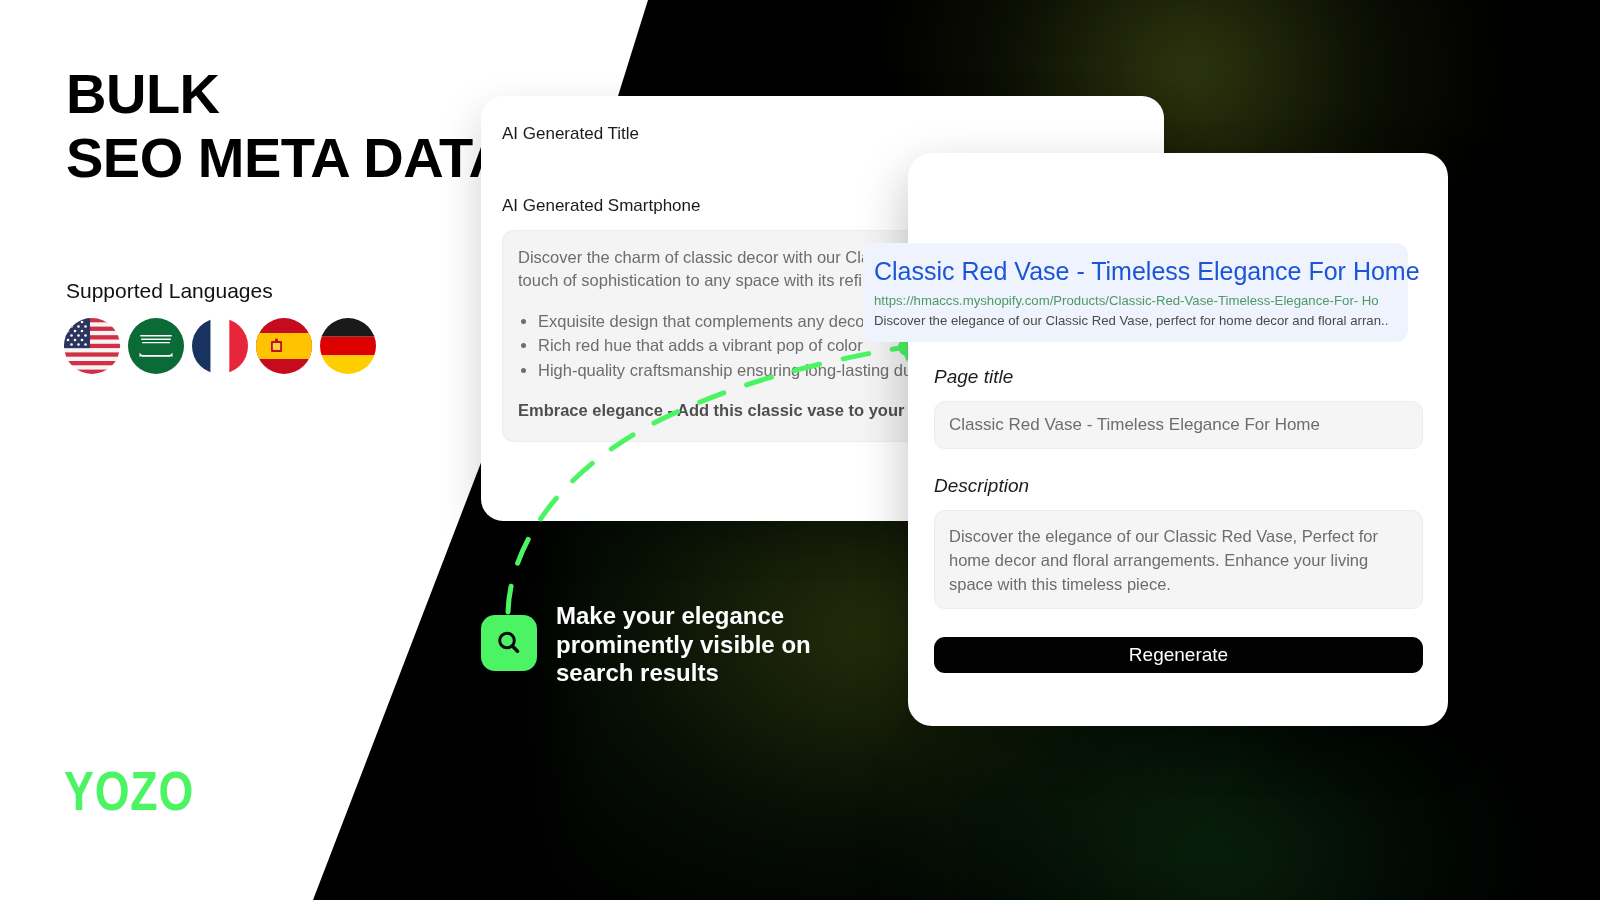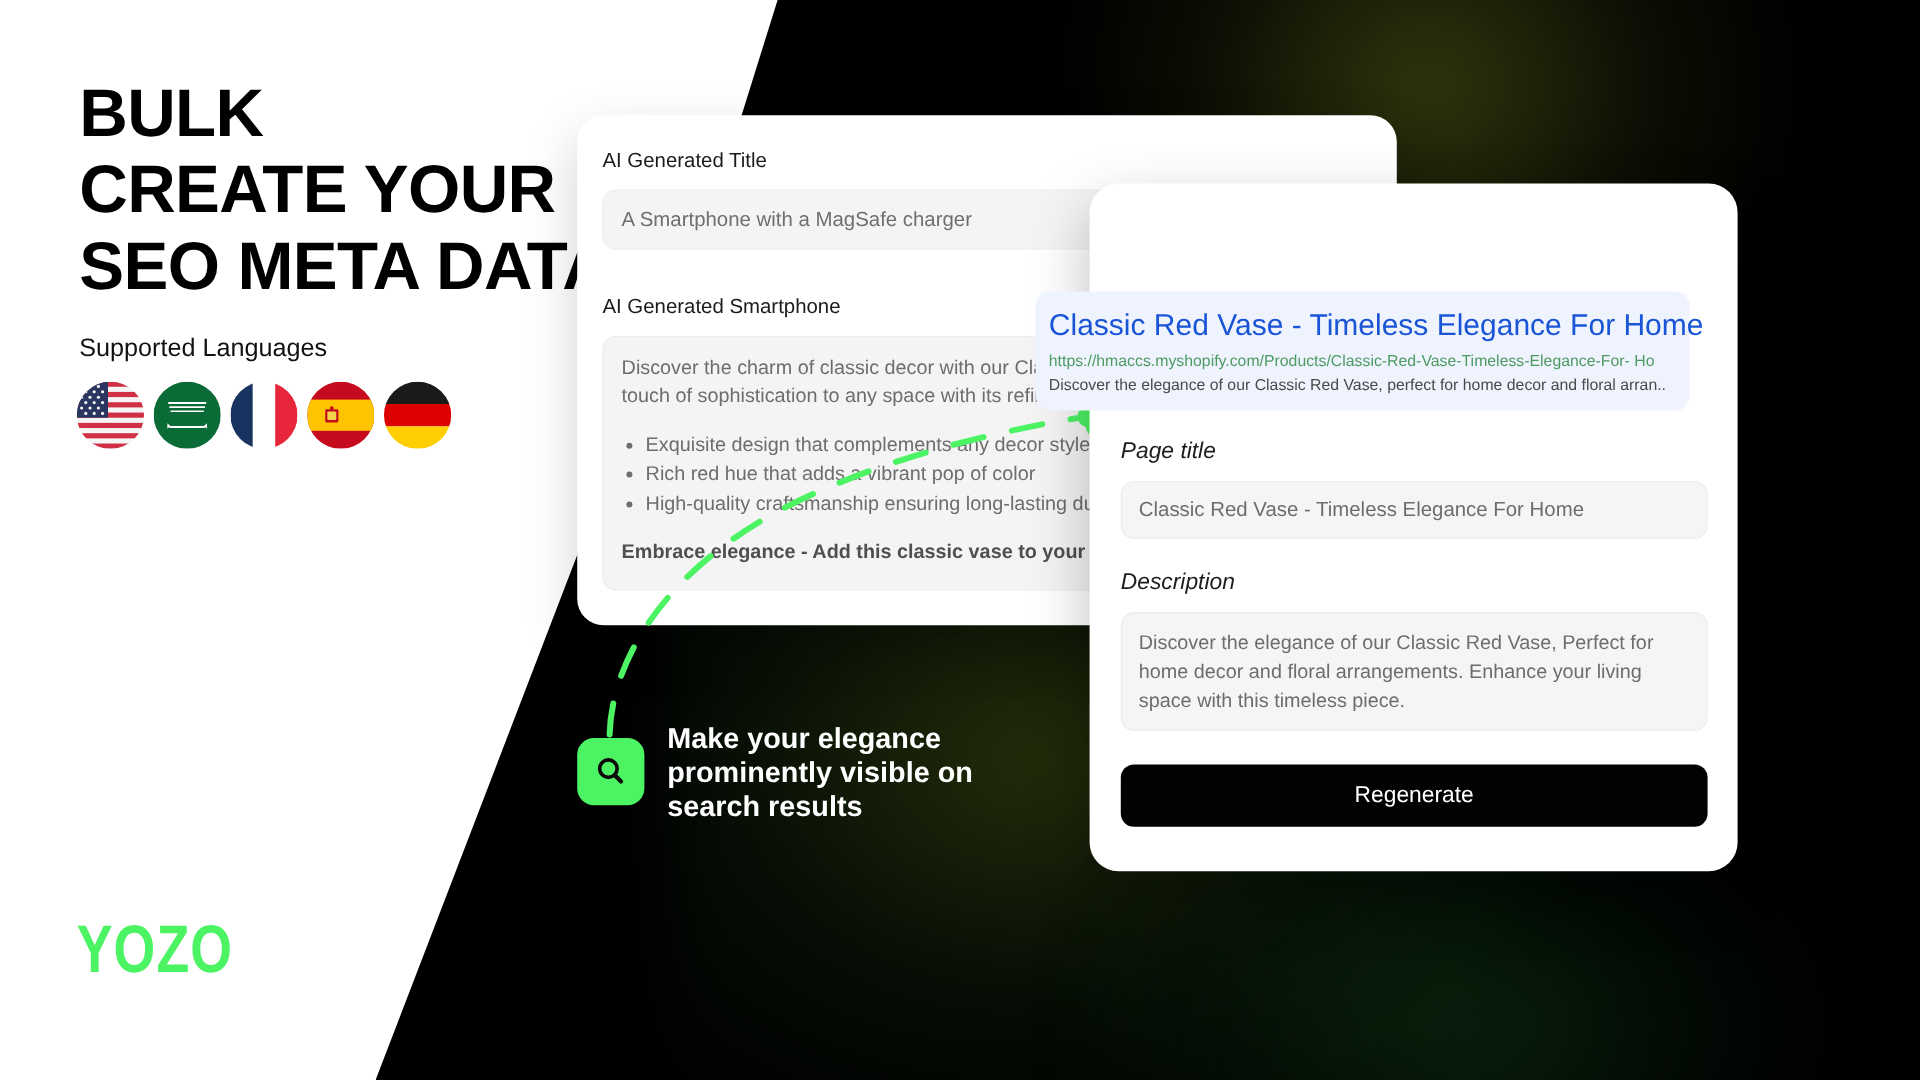--- a/index.html
+++ b/index.html
@@ -242,39 +242,38 @@
     height: 99px;
   }
   .f-gap { height: 26px; }
   .regen-btn {
     margin-top: 28px;
     background: #020202;
     color: #ffffff;
     border: none;
     border-radius: 11px;
     width: 100%;
-    height: 52px;
+    height: 36px;
     font-size: 19px;
     font-family: "Liberation Sans", sans-serif;
     cursor: pointer;
   }
 </style>
 </head>
 <body>
 
 <div id="stage">
 
   <div class="dark-wedge"></div>
   <div class="glow-top"></div>
   <div class="glow-mid"></div>
   <div class="glow-low"></div>
 
   <div class="headline">
     <span class="l1">BULK</span>
-    <span class="l2">CREATE YOUR</span>
     <span class="l3">SEO META DATA</span>
   </div>
 
   <div class="langs-title">Supported Languages</div>
   <div class="flags">
 
     <div class="flag">
       <svg viewBox="0 0 56 56">
         <rect width="56" height="56" fill="#f5f5f5"></rect>
         <g fill="#d02f44">
@@ -351,21 +350,20 @@
         <rect y="37.33" width="56" height="18.67" fill="#ffce00"></rect>
       </svg>
     </div>
 
   </div>
 
   <div class="logo">YOZO</div>
 
   <div class="card-left">
     <div class="field-label">AI Generated Title</div>
-    <div class="input-box">A Smartphone with a MagSafe charger</div>
     <div class="gap-28"></div>
     <div class="field-label">AI Generated Smartphone</div>
     <div class="textarea-box">
       <div>Discover the charm of classic decor with our Classic Red Vase. This piece brings a touch of sophistication to any space with its refined beauty.</div>
       <ul>
         <li>Exquisite design that complements any decor style</li>
         <li>Rich red hue that adds a vibrant pop of color</li>
         <li>High-quality craftsmanship ensuring long-lasting durability</li>
       </ul>
       <div class="ta-bold">Embrace elegance - Add this classic vase to your home today!</div>

